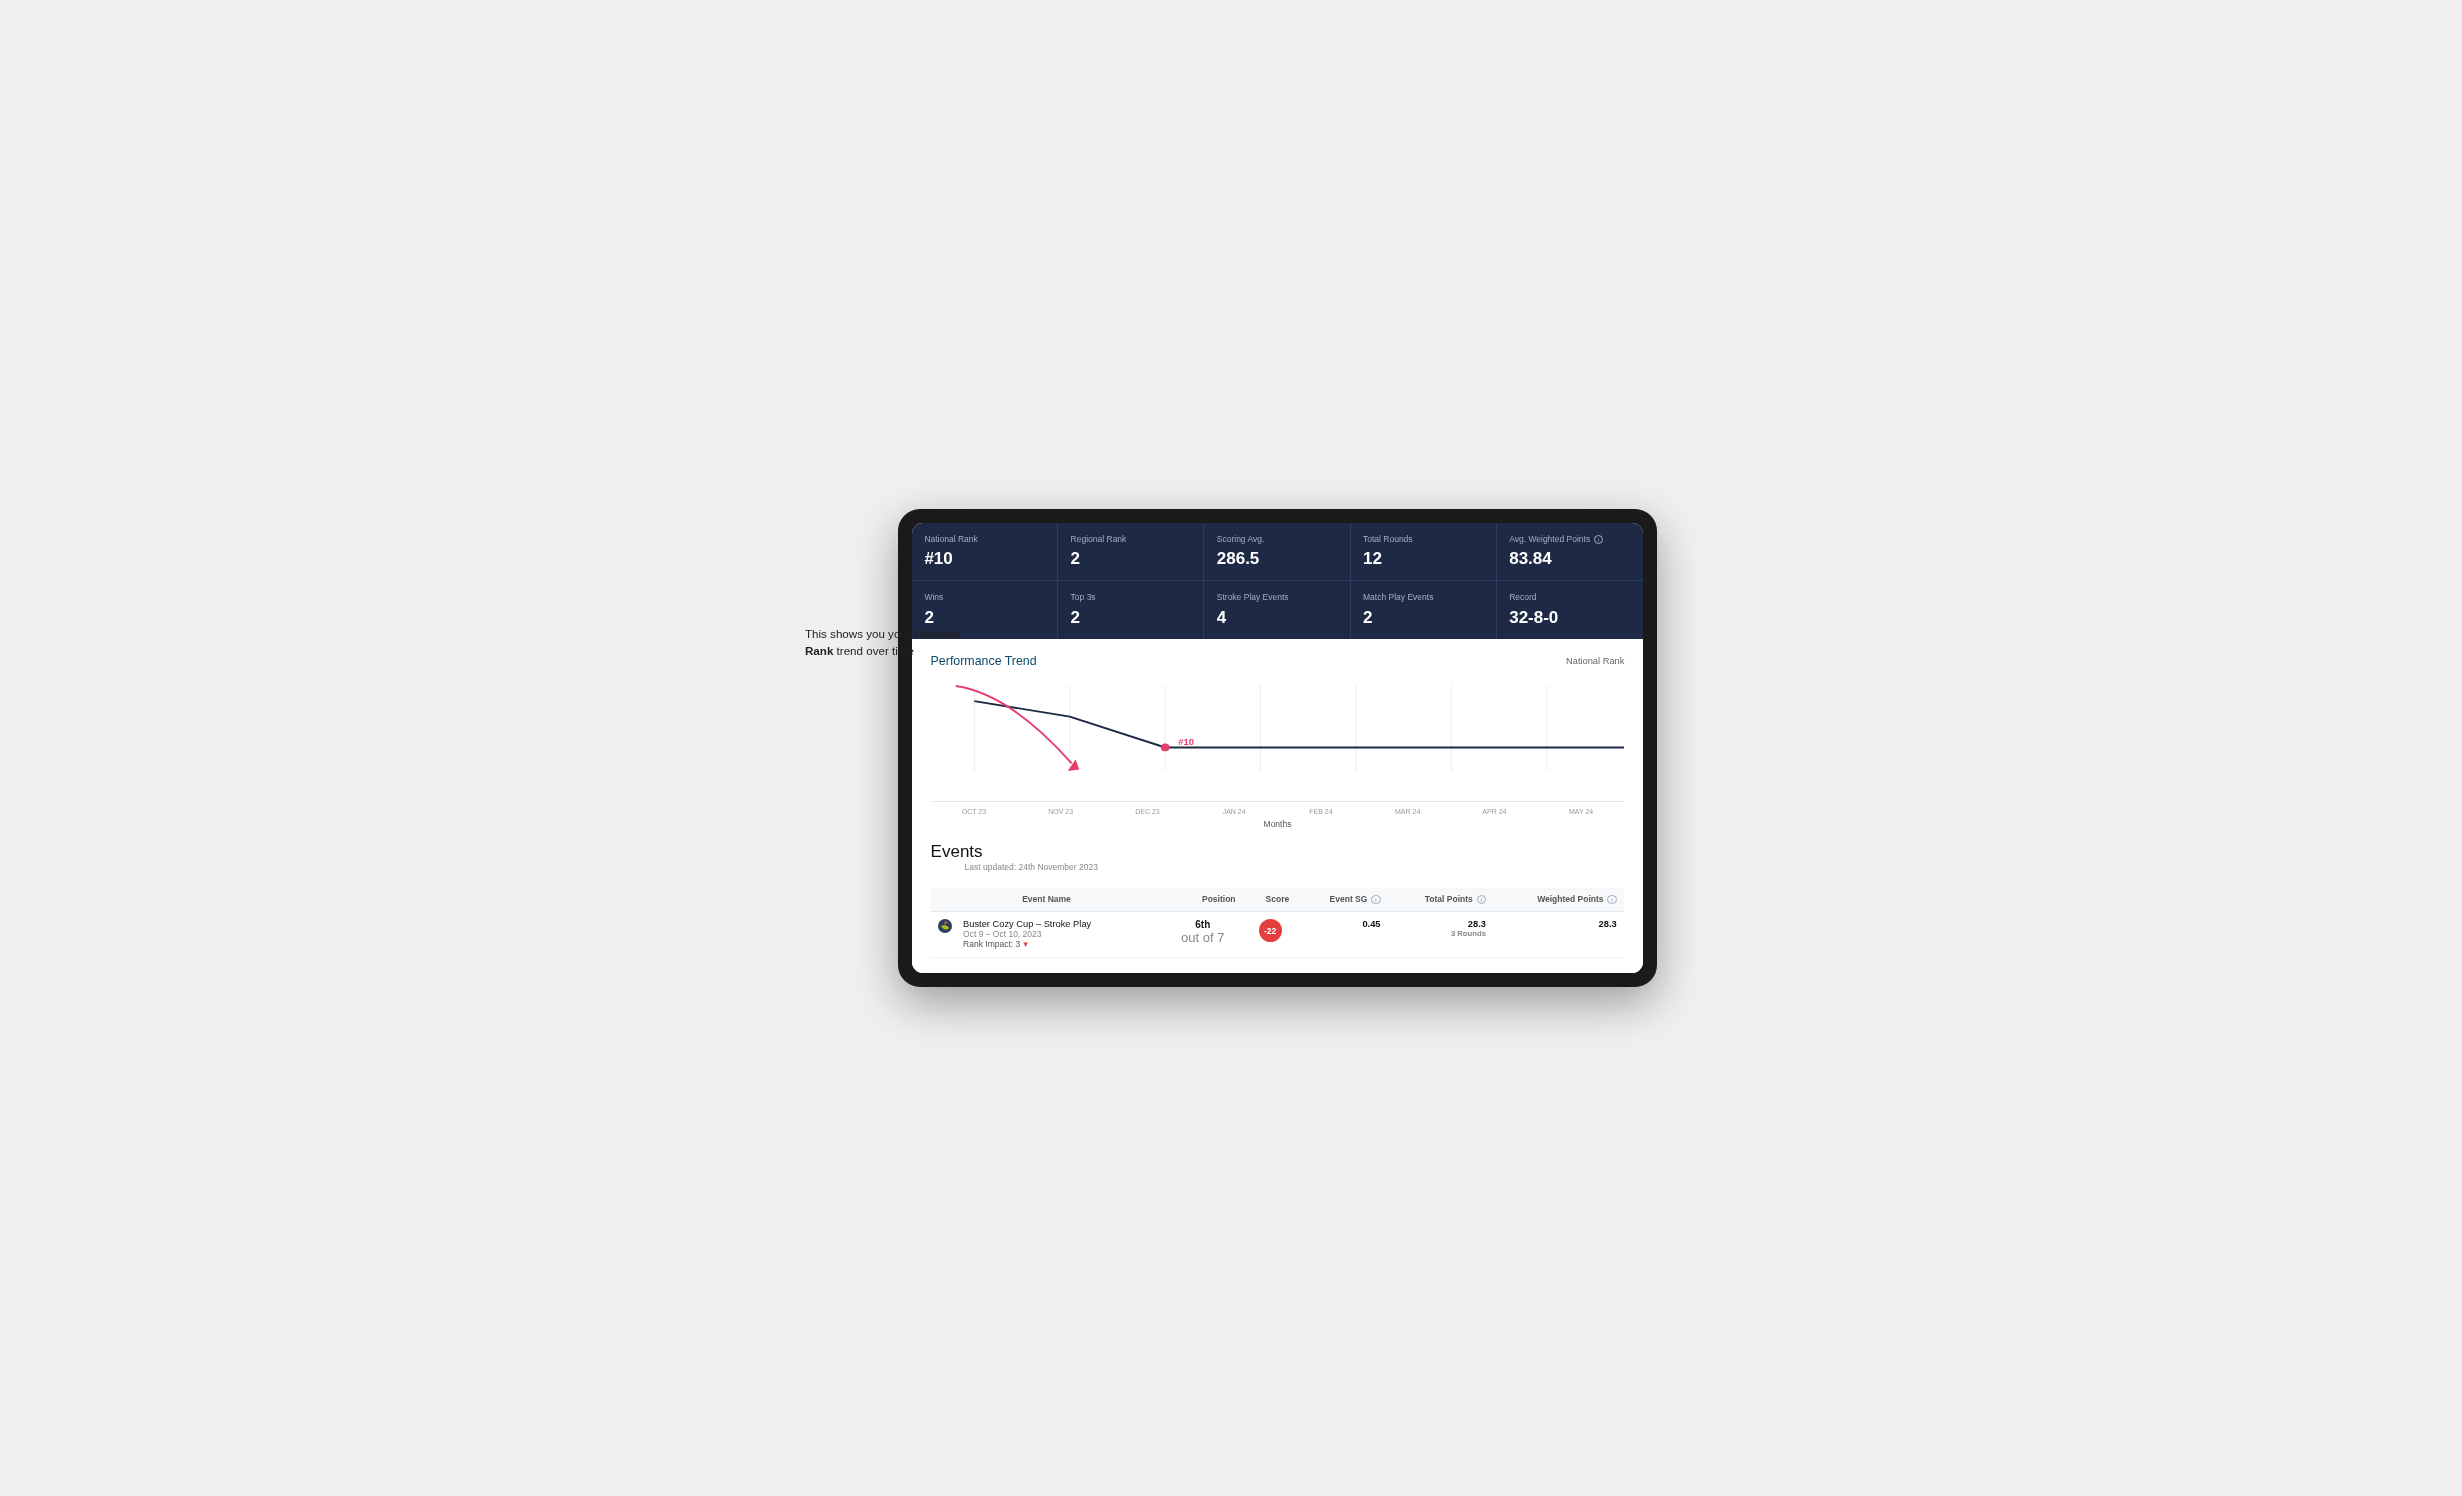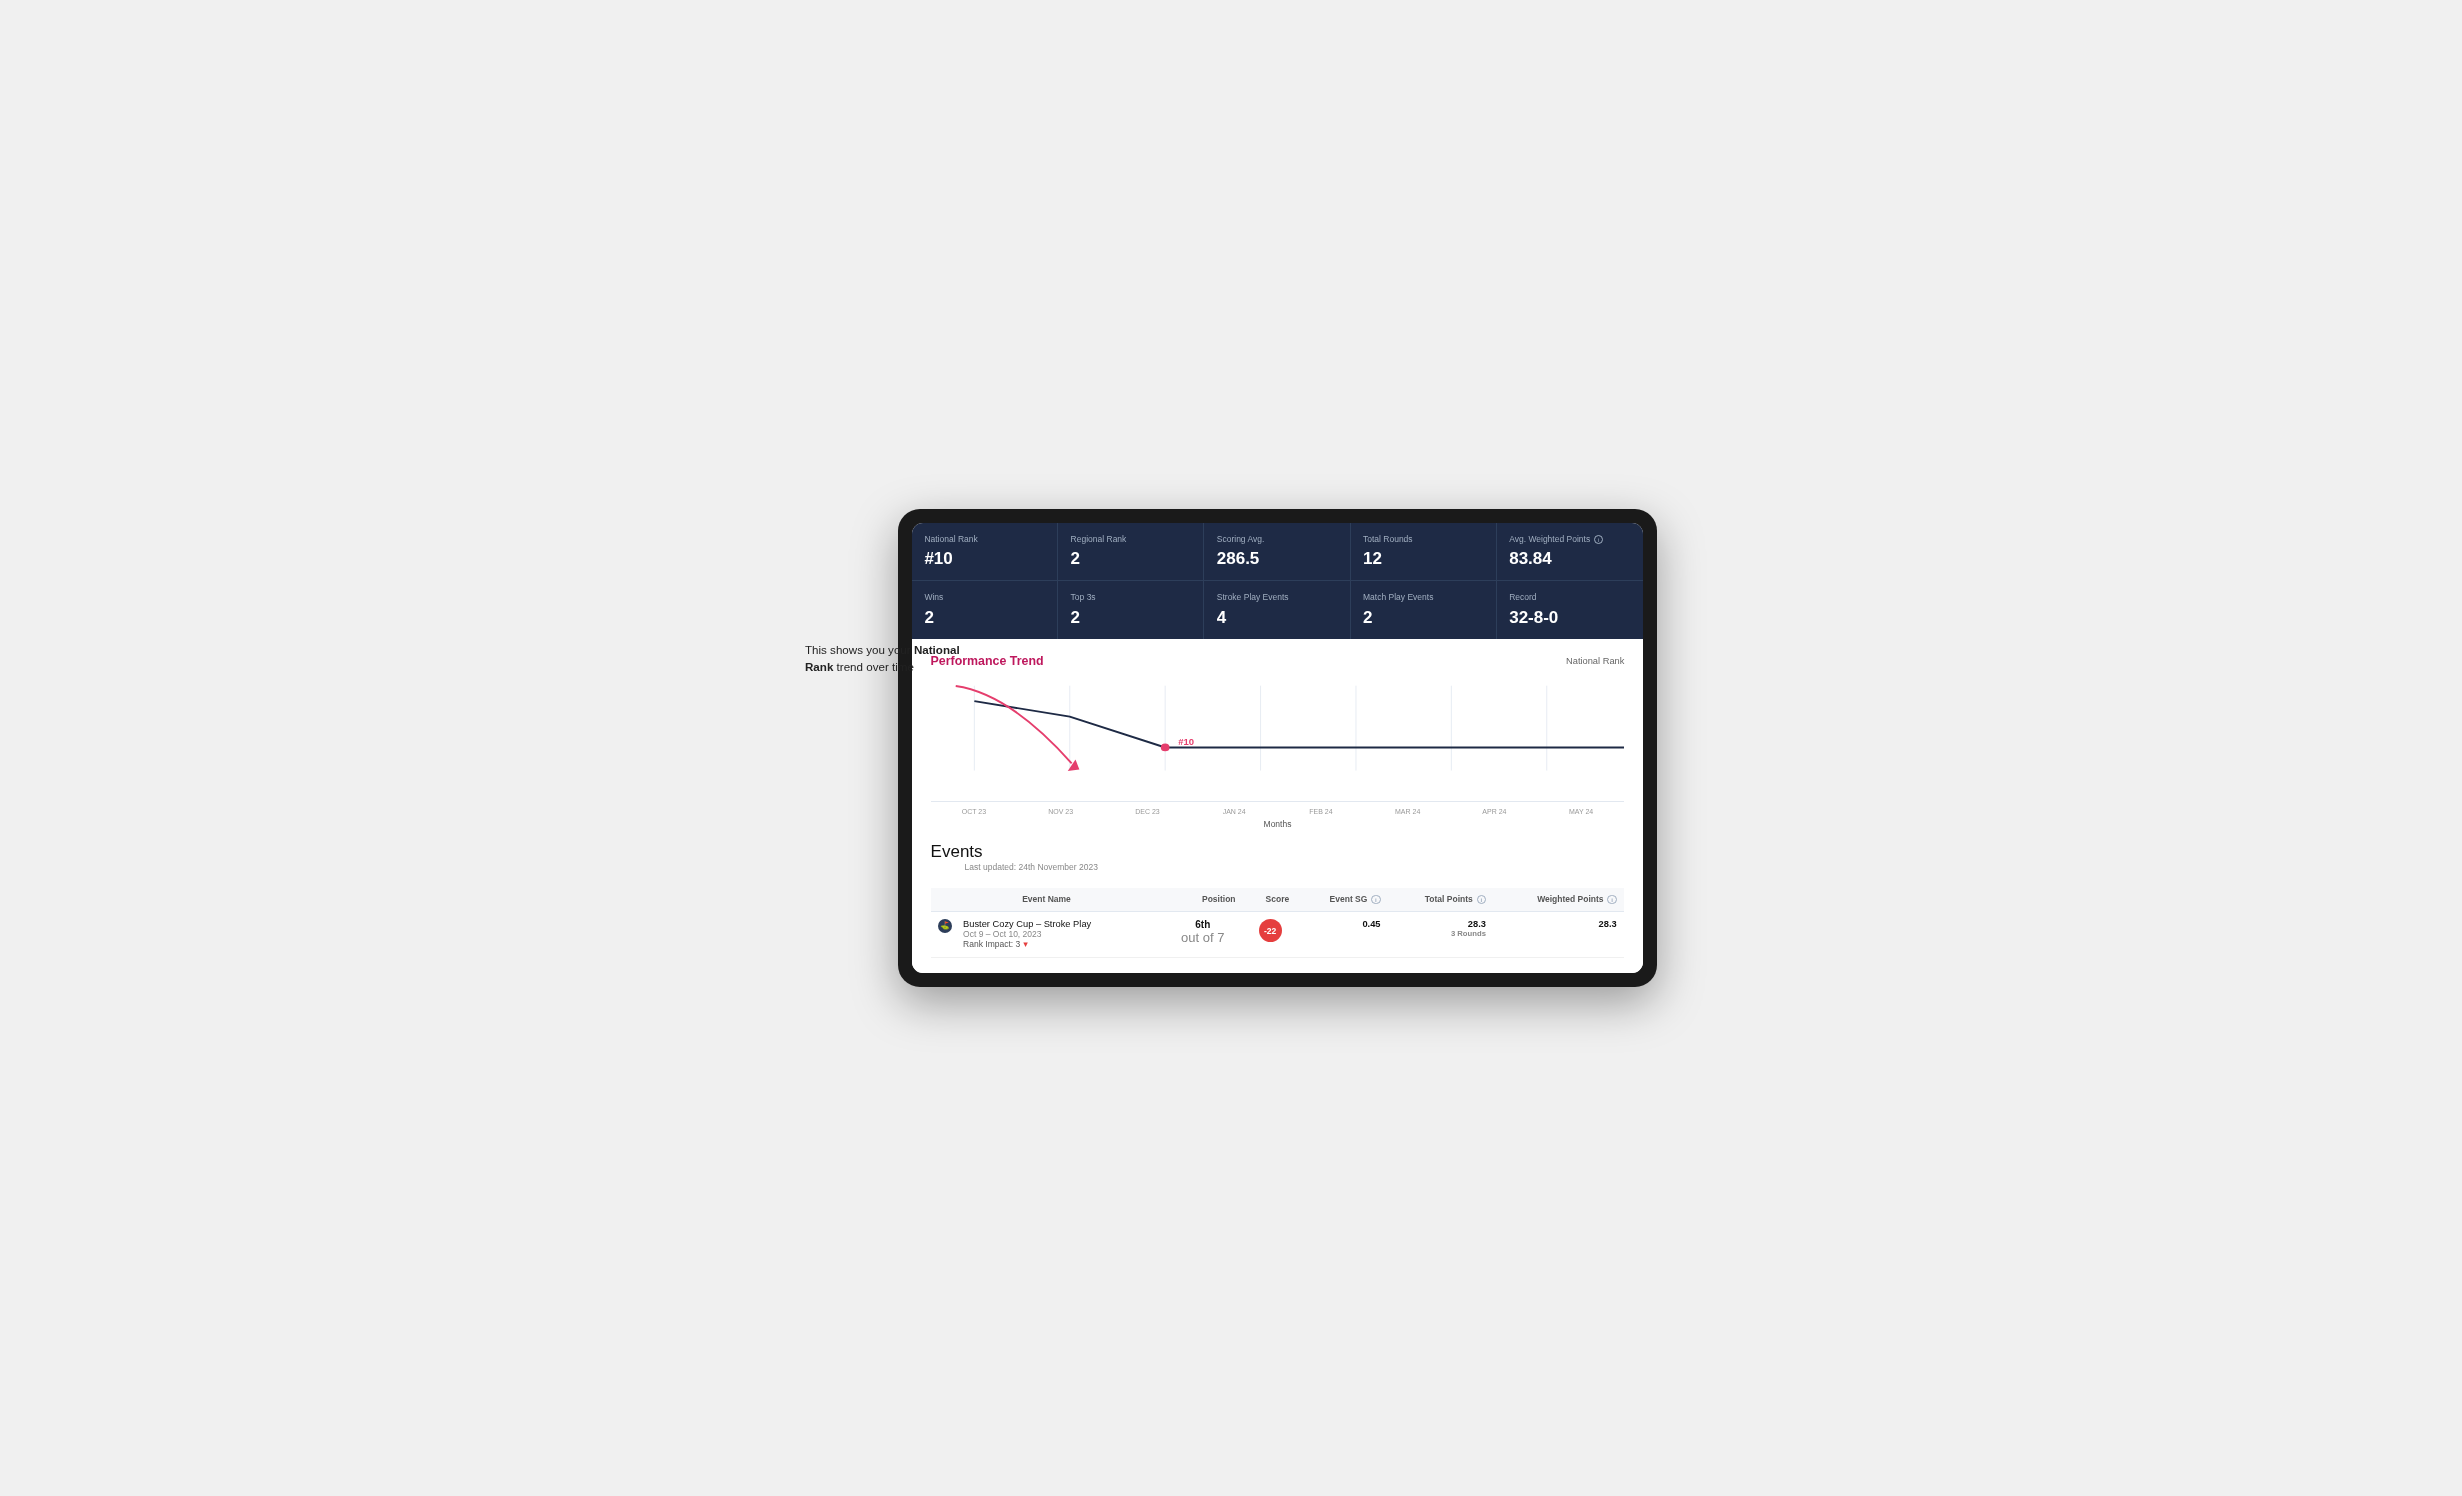--- a/index.html
+++ b/index.html
@@ -15,21 +15,21 @@
 
     .scene {
       position: relative;
       width: 100%;
       max-width: 852px;
     }
 
     .annotation {
       position: absolute;
       left: 0;
-      top: 132px;
+      top: 116px;
       width: 155px;
       font-size: 11.6px;
       color: #222;
       line-height: 1.5;
       z-index: 10;
     }
 
     .annotation strong {
       font-weight: 800;
     }
@@ -117,22 +117,22 @@
 
     .section-title-row {
       display: flex;
       justify-content: space-between;
       align-items: center;
       margin-bottom: 9.3px;
     }
 
     .performance-title {
       font-size: 12.4px;
-      font-weight: 700;
-      color: #be185d;
+      font-weight: 400;
+      color: #0c4a6e;
     }
 
     .rank-label {
       font-size: 9.3px;
       color: #666;
     }
 
     .chart-container {
       position: relative;
       height: 124px;

